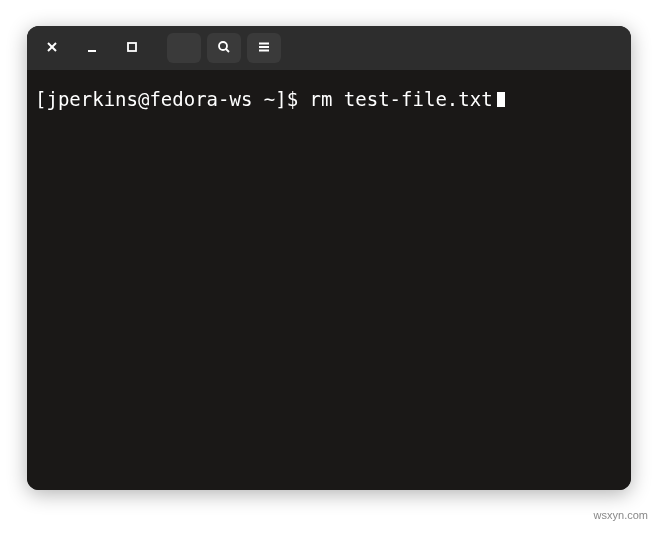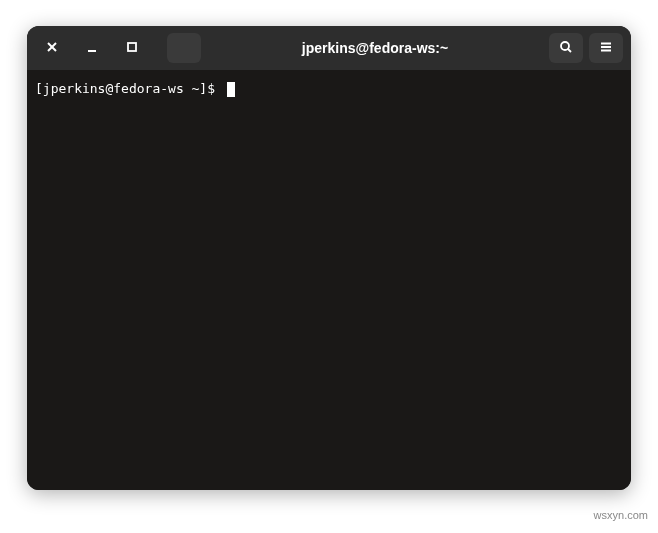--- a/index.html
+++ b/index.html
@@ -77,23 +77,23 @@
       border: none;
       border-radius: 6px;
       color: #ffffff;
       display: flex;
       align-items: center;
       justify-content: center;
       cursor: pointer;
       margin-left: 12px;
     }
     .terminal-body {
-      padding: 10px 8px;
+      padding: 20px 8px;
       font-family: "DejaVu Sans Mono", "Liberation Mono", monospace;
-      font-size: 13px;
+      font-size: 19px;
       line-height: 18px;
       color: #ffffff;
       background: #1a1817;
       height: calc(100% - 44px);
     }
     .terminal-line {
       display: flex;
       align-items: center;
       white-space: pre;
     }
@@ -152,21 +152,20 @@
       <button class="new-tab-btn" aria-label="New Tab">
         <span>
           <svg viewBox="0 0 16 16" stroke="currentColor" stroke-width="1.6" fill="none">
             <rect x="2.5" y="2.5" width="11" height="11" rx="1"></rect>
             <line x1="8" y1="5.5" x2="8" y2="10.5"></line>
             <line x1="5.5" y1="8" x2="10.5" y2="8"></line>
           </svg>
         </span>
       </button>
     </div>
-    <div class="titlebar-center">jperkins@fedora-ws:~</div>
     <div class="titlebar-right">
       <button class="tb-btn boxed" aria-label="Search">
         <span>
           <svg viewBox="0 0 16 16" stroke="currentColor" stroke-width="1.8" fill="none">
             <circle cx="7" cy="7" r="4"></circle>
             <line x1="10" y1="10" x2="13" y2="13"></line>
           </svg>
         </span>
       </button>
       <button class="tb-btn boxed" aria-label="Menu">
@@ -175,18 +174,18 @@
             <line x1="3" y1="4.5" x2="13" y2="4.5"></line>
             <line x1="3" y1="8" x2="13" y2="8"></line>
             <line x1="3" y1="11.5" x2="13" y2="11.5"></line>
           </svg>
         </span>
       </button>
     </div>
   </div>
   <div class="terminal-body">
     <div class="terminal-line">
-      <span class="prompt">[jperkins@fedora-ws ~]$ </span><span class="cursor-block"></span>
+      <span class="prompt">[jperkins@fedora-ws ~]$ </span><span class="command">rm test-file.txt</span><span class="cursor-block"></span>
     </div>
   </div>
 </div>
 
 <div class="watermark">wsxyn.com</div>
 
 </body></html>

